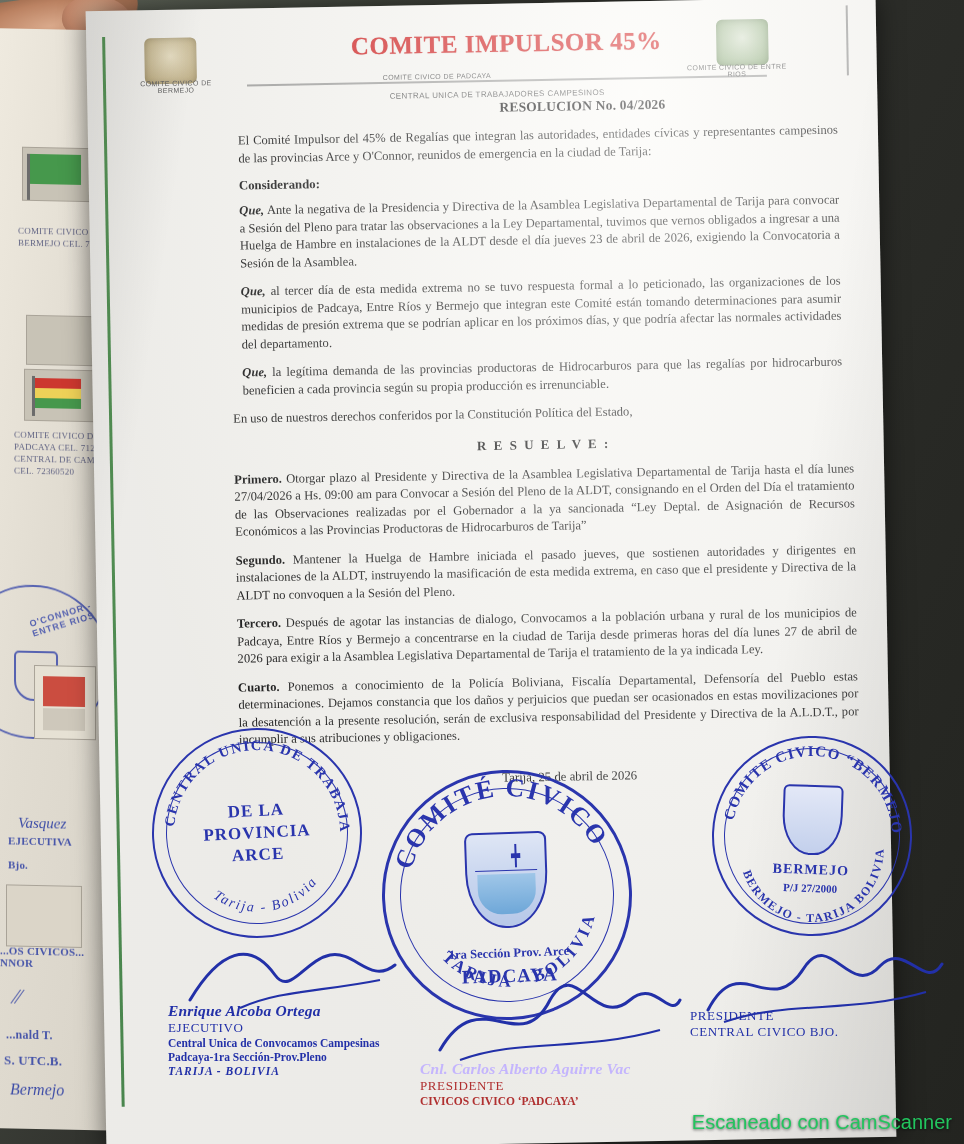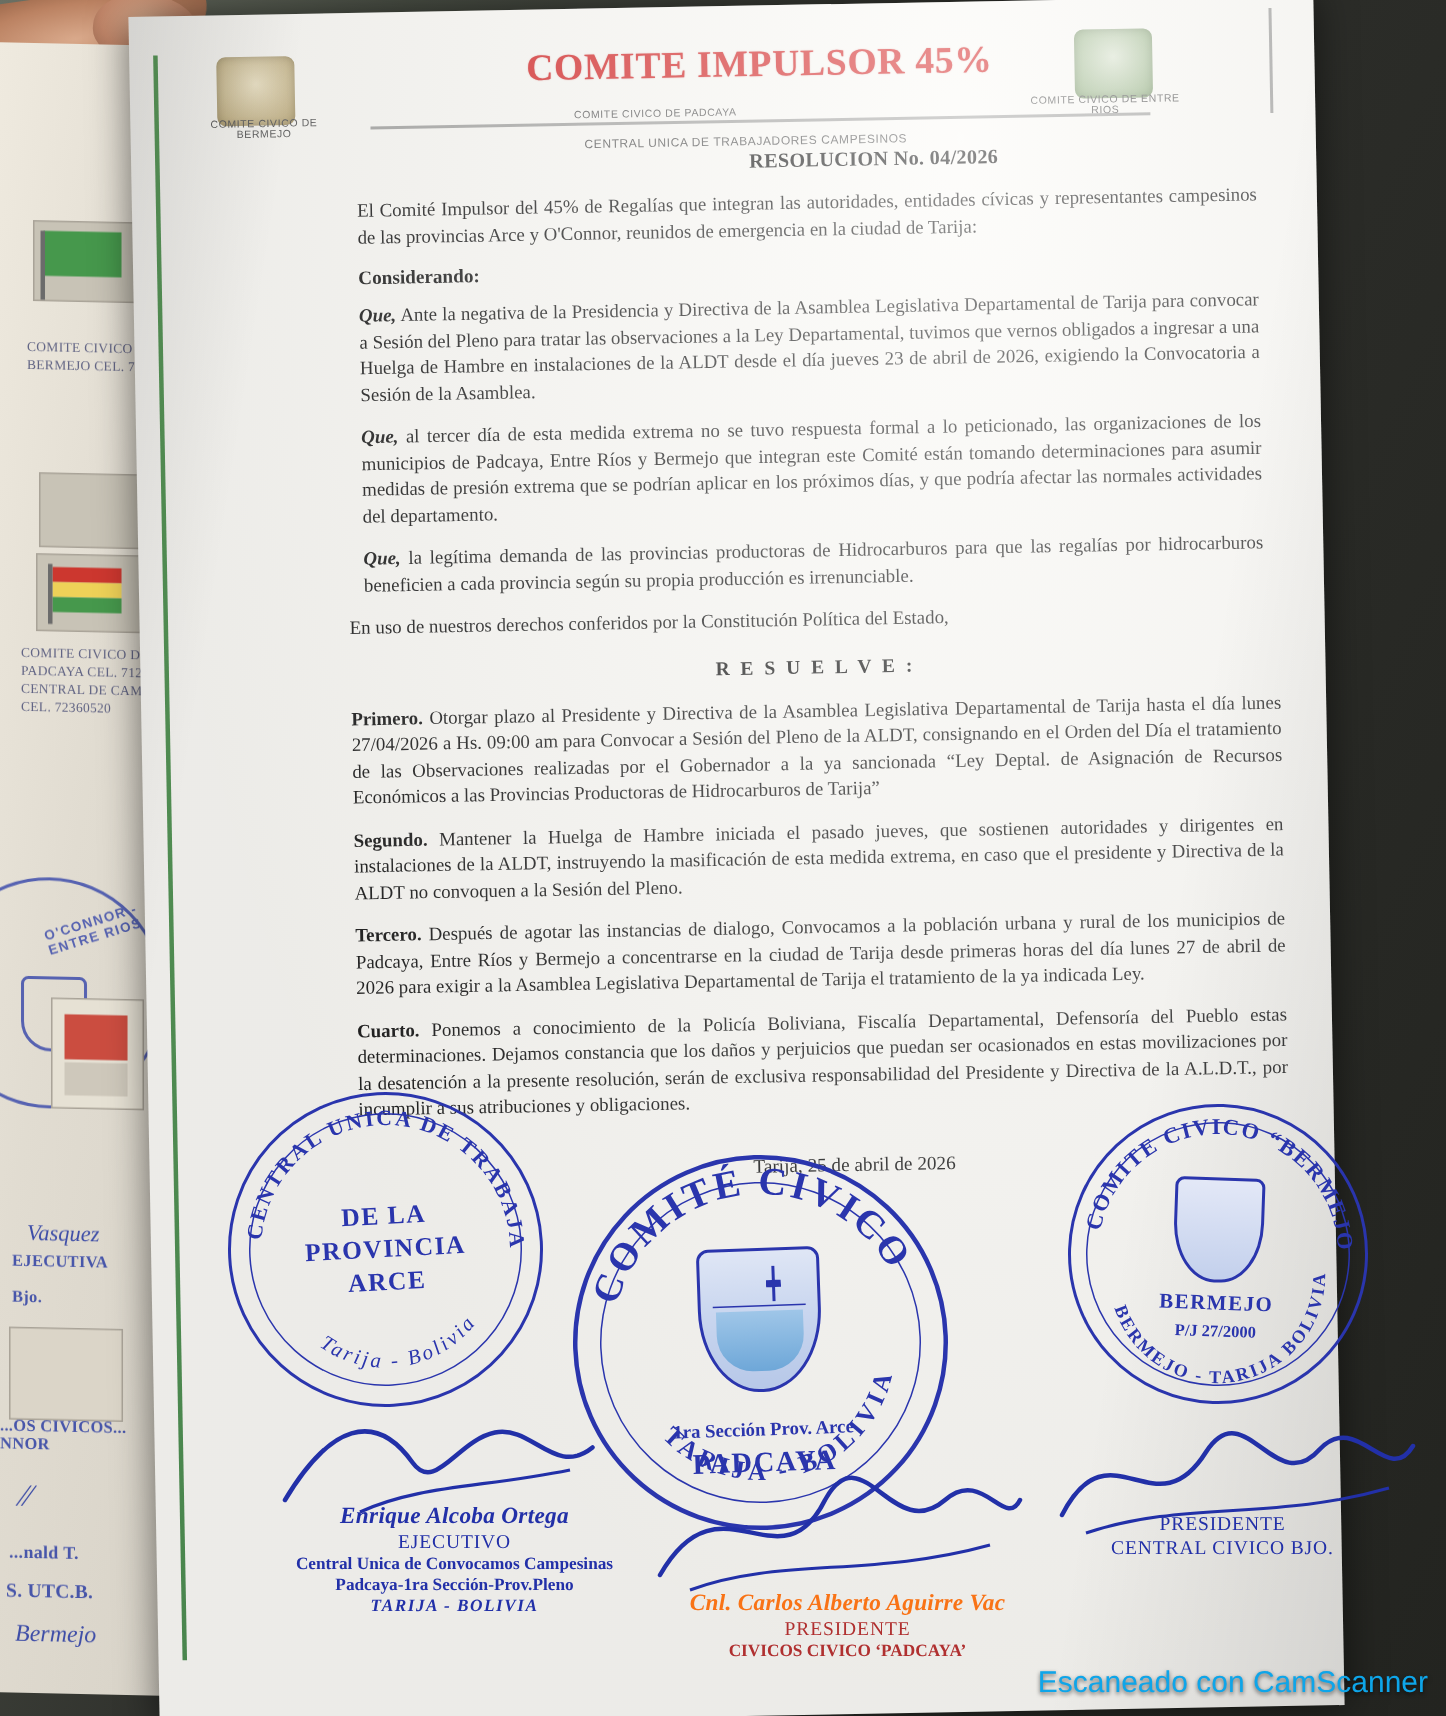--- a/index.html
+++ b/index.html
@@ -104,28 +104,28 @@
   .stamp-bermejo .ring2{position:absolute;inset:12px;border:1.5px solid #2a35ad;border-radius:50%;}
   .berm-shield{position:absolute;left:50%;top:42%;transform:translate(-50%,-50%);
     width:56px;height:66px;border:2px solid #2a35ad;border-radius:6px 6px 28px 28px/6px 6px 40px 40px;
     background:linear-gradient(#e3e8f7,#c3d0ec);}
   .berm-t1{position:absolute;left:50%;top:63%;transform:translateX(-50%);color:#2a35ad;
     font-weight:bold;font-size:14px;font-family:"Liberation Serif",serif;letter-spacing:1px;}
   .berm-t2{position:absolute;left:50%;top:73%;transform:translateX(-50%);color:#2a35ad;
     font-weight:bold;font-size:11px;font-family:"Liberation Serif",serif;white-space:nowrap;}
 
   
-  .sigblk{position:absolute;text-align:center;color:#2230a8;
+  .sigblk{position:absolute;color:#2230a8;
     font-family:"Liberation Serif",serif;}
   .sig-name{font-size:15.5px;font-style:italic;font-weight:bold;letter-spacing:.2px;}
   .sig-role{font-size:13px;font-weight:normal;letter-spacing:.6px;}
   .sig-org{font-size:11.5px;font-weight:bold;line-height:14px;}
   .scribble{position:absolute;pointer-events:none;}
 
-  .watermark{position:absolute;right:12px;bottom:10px;color:#0ea5e9;font-size:20px;
+  .watermark{position:absolute;right:12px;bottom:10px;color:#22c55e;font-size:20px;
     font-family:"Liberation Sans",sans-serif;text-shadow:0 1px 3px rgba(0,0,0,.6);}
 </style>
 </head>
 <body>
 
 <div class="shot">
 
   <div class="bg-table"></div>
   <div class="hand"></div>
   <div class="hand2"></div>
@@ -291,21 +291,21 @@
     <div class="sig-org">Central Unica de Convocamos Campesinas</div>
     <div class="sig-org">Padcaya-1ra Sección-Prov.Pleno</div>
     <div class="sig-org" style="font-style:italic;letter-spacing:1px;">TARIJA - BOLIVIA</div>
   </div>
 
   <svg class="scribble" style="left:430px;top:960px;width:260px;height:110px;" viewBox="0 0 260 110">
     <path d="M10,90 C50,20 90,100 120,40 C145,-5 165,70 200,40 C225,18 240,60 250,40" stroke="#2230a8" stroke-width="3" fill="none" stroke-linecap="round"></path>
     <path d="M30,100 C90,78 150,92 230,70" stroke="#2230a8" stroke-width="2" fill="none"></path>
   </svg>
   <div class="sigblk" style="left:420px;top:1060px;width:290px;">
-    <div class="sig-name" style="color:#f97316;">Cnl. Carlos Alberto Aguirre Vac</div>
+    <div class="sig-name" style="color:#c4b5fd;">Cnl. Carlos Alberto Aguirre Vac</div>
     <div class="sig-role" style="color:#b03030;">PRESIDENTE</div>
     <div class="sig-org" style="color:#b03030;">CIVICOS CIVICO ‘PADCAYA’</div>
   </div>
 
   <svg class="scribble" style="left:700px;top:930px;width:250px;height:100px;" viewBox="0 0 250 100">
     <path d="M8,80 C40,18 70,92 104,38 C130,-2 150,70 180,36 C205,10 225,62 242,34" stroke="#2230a8" stroke-width="3" fill="none" stroke-linecap="round"></path>
     <path d="M24,92 C90,70 150,84 226,62" stroke="#2230a8" stroke-width="2" fill="none"></path>
   </svg>
   <div class="sigblk" style="left:690px;top:1008px;width:250px;">
     <div class="sig-role">PRESIDENTE</div>

